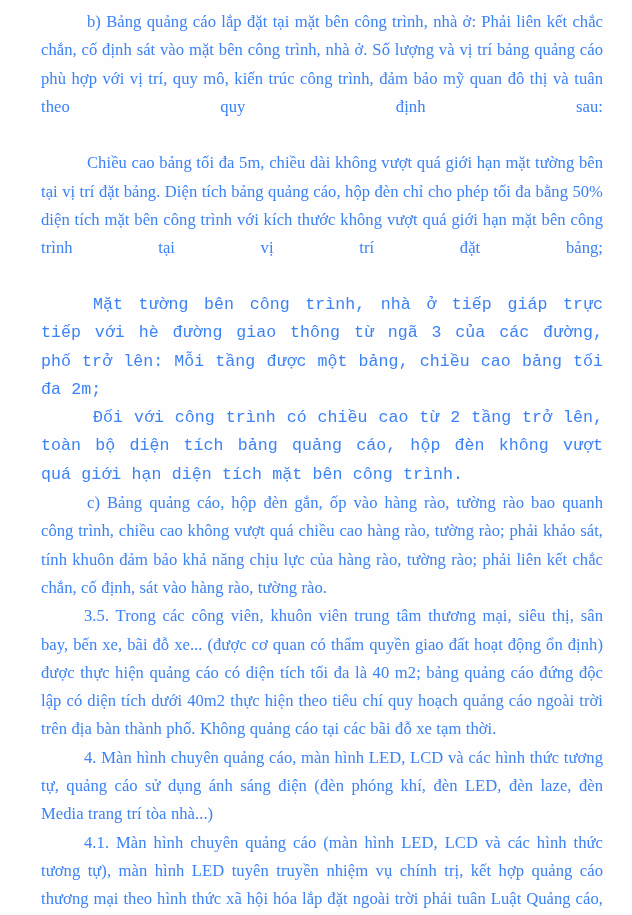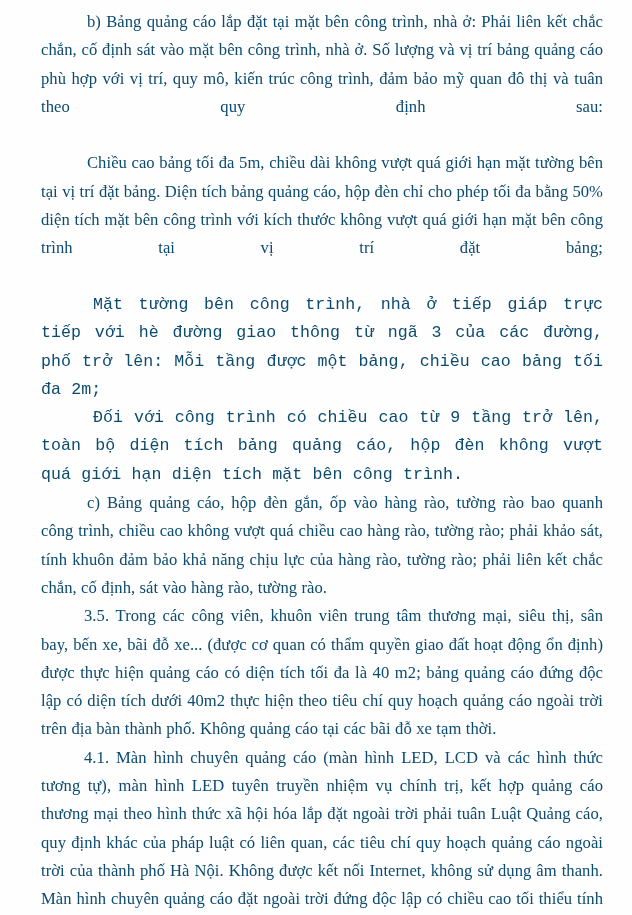--- a/index.html
+++ b/index.html
@@ -28,21 +28,21 @@
   }
   p.para {
     margin: 0;
     padding: 0;
     font-size: 16.6px;
     line-height: 28.3px;
     text-align: justify;
     text-justify: inter-word;
     letter-spacing: 0.05px;
     word-spacing: 0.2px;
-    color: #0c4a6e;
+    color: #3b82f6;
   }
   p.para.indent-a { text-indent: 46px; }
   p.para.indent-b { text-indent: 52px; font-family: Liberation Mono, monospace; }
   p.para.indent-c { text-indent: 43px; }
   
   p.para:after {
     content: "";
     display: inline-block;
     width: 100%;
   }
@@ -54,23 +54,24 @@
 <div id="page">
   <div id="doc-body">
 
     <p class="para indent-a">b) Bảng quảng cáo lắp đặt tại mặt bên công trình, nhà ở: Phải liên kết chắc chắn, cố định sát vào mặt bên công trình, nhà ở. Số lượng và vị trí bảng quảng cáo phù hợp với vị trí, quy mô, kiến trúc công trình, đảm bảo mỹ quan đô thị và tuân theo quy định sau:</p>
 
     <p class="para indent-a">Chiều cao bảng tối đa 5m, chiều dài không vượt quá giới hạn mặt tường bên tại vị trí đặt bảng. Diện tích bảng quảng cáo, hộp đèn chỉ cho phép tối đa bằng 50% diện tích mặt bên công trình với kích thước không vượt quá giới hạn mặt bên công trình tại vị trí đặt bảng;</p>
 
     <p class="para indent-b no-stretch">Mặt tường bên công trình, nhà ở tiếp giáp trực tiếp với hè đường giao thông từ ngã 3 của các đường, phố trở lên: Mỗi tầng được một bảng, chiều cao bảng tối đa 2m;</p>
 
 
-    <p class="para indent-b no-stretch">Đối với công trình có chiều cao từ 9 tầng trở lên, toàn bộ diện tích bảng quảng cáo, hộp đèn không vượt quá giới hạn diện tích mặt bên công trình.</p>
+    <p class="para indent-b no-stretch">Đối với công trình có chiều cao từ 2 tầng trở lên, toàn bộ diện tích bảng quảng cáo, hộp đèn không vượt quá giới hạn diện tích mặt bên công trình.</p>
 
     <p class="para indent-a no-stretch">c) Bảng quảng cáo, hộp đèn gắn, ốp vào hàng rào, tường rào bao quanh công trình, chiều cao không vượt quá chiều cao hàng rào, tường rào; phải khảo sát, tính khuôn đảm bảo khả năng chịu lực của hàng rào, tường rào; phải liên kết chắc chắn, cố định, sát vào hàng rào, tường rào.</p>
 
     <p class="para indent-c no-stretch">3.5. Trong các công viên, khuôn viên trung tâm thương mại, siêu thị, sân bay, bến xe, bãi đỗ xe... (được cơ quan có thẩm quyền giao đất hoạt động ổn định) được thực hiện quảng cáo có diện tích tối đa là 40 m2; bảng quảng cáo đứng độc lập có diện tích dưới 40m2 thực hiện theo tiêu chí quy hoạch quảng cáo ngoài trời trên địa bàn thành phố. Không quảng cáo tại các bãi đỗ xe tạm thời.</p>
 
+    <p class="para indent-c no-stretch">4. Màn hình chuyên quảng cáo, màn hình LED, LCD và các hình thức tương tự, quảng cáo sử dụng ánh sáng điện (đèn phóng khí, đèn LED, đèn laze, đèn Media trang trí tòa nhà...)</p>
 
     <p class="para indent-c">4.1. Màn hình chuyên quảng cáo (màn hình LED, LCD và các hình thức tương tự), màn hình LED tuyên truyền nhiệm vụ chính trị, kết hợp quảng cáo thương mại theo hình thức xã hội hóa lắp đặt ngoài trời phải tuân Luật Quảng cáo, quy định khác của pháp luật có liên quan, các tiêu chí quy hoạch quảng cáo ngoài trời của thành phố Hà Nội. Không được kết nối Internet, không sử dụng âm thanh. Màn hình chuyên quảng cáo đặt ngoài trời đứng độc lập có chiều cao tối thiểu tính</p>
 
   </div>
 </div>
 
 </body></html>

